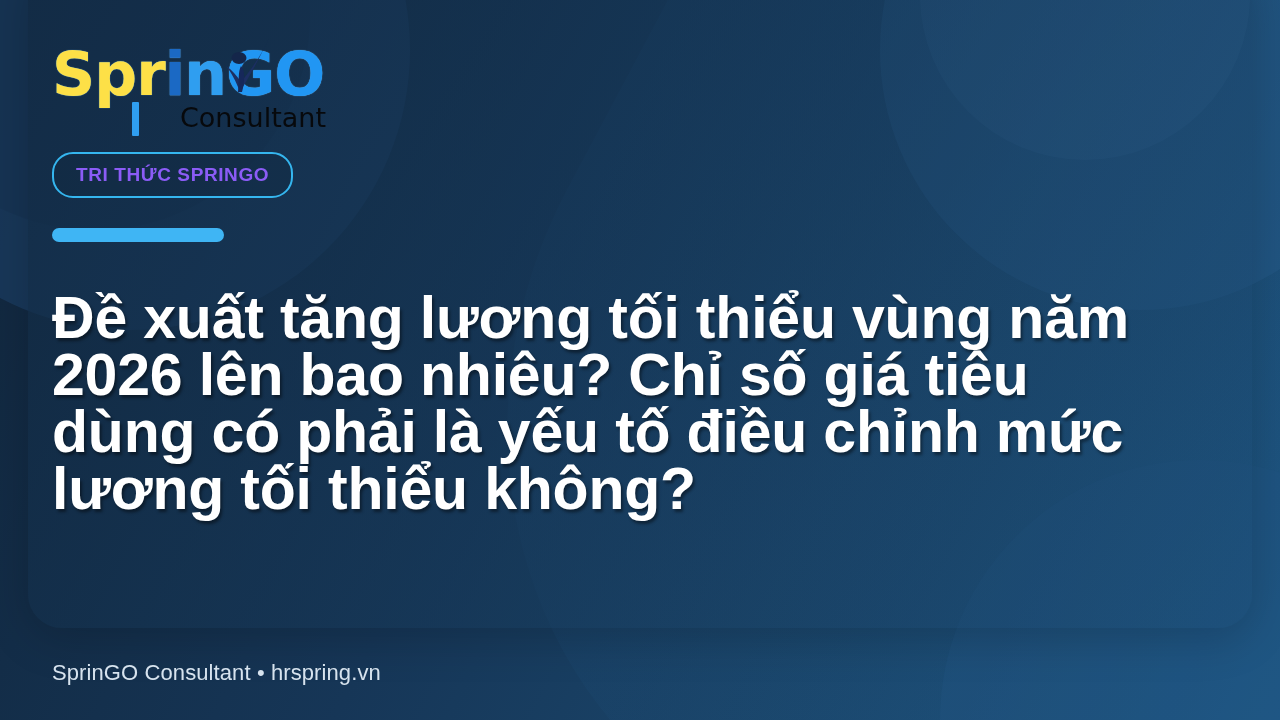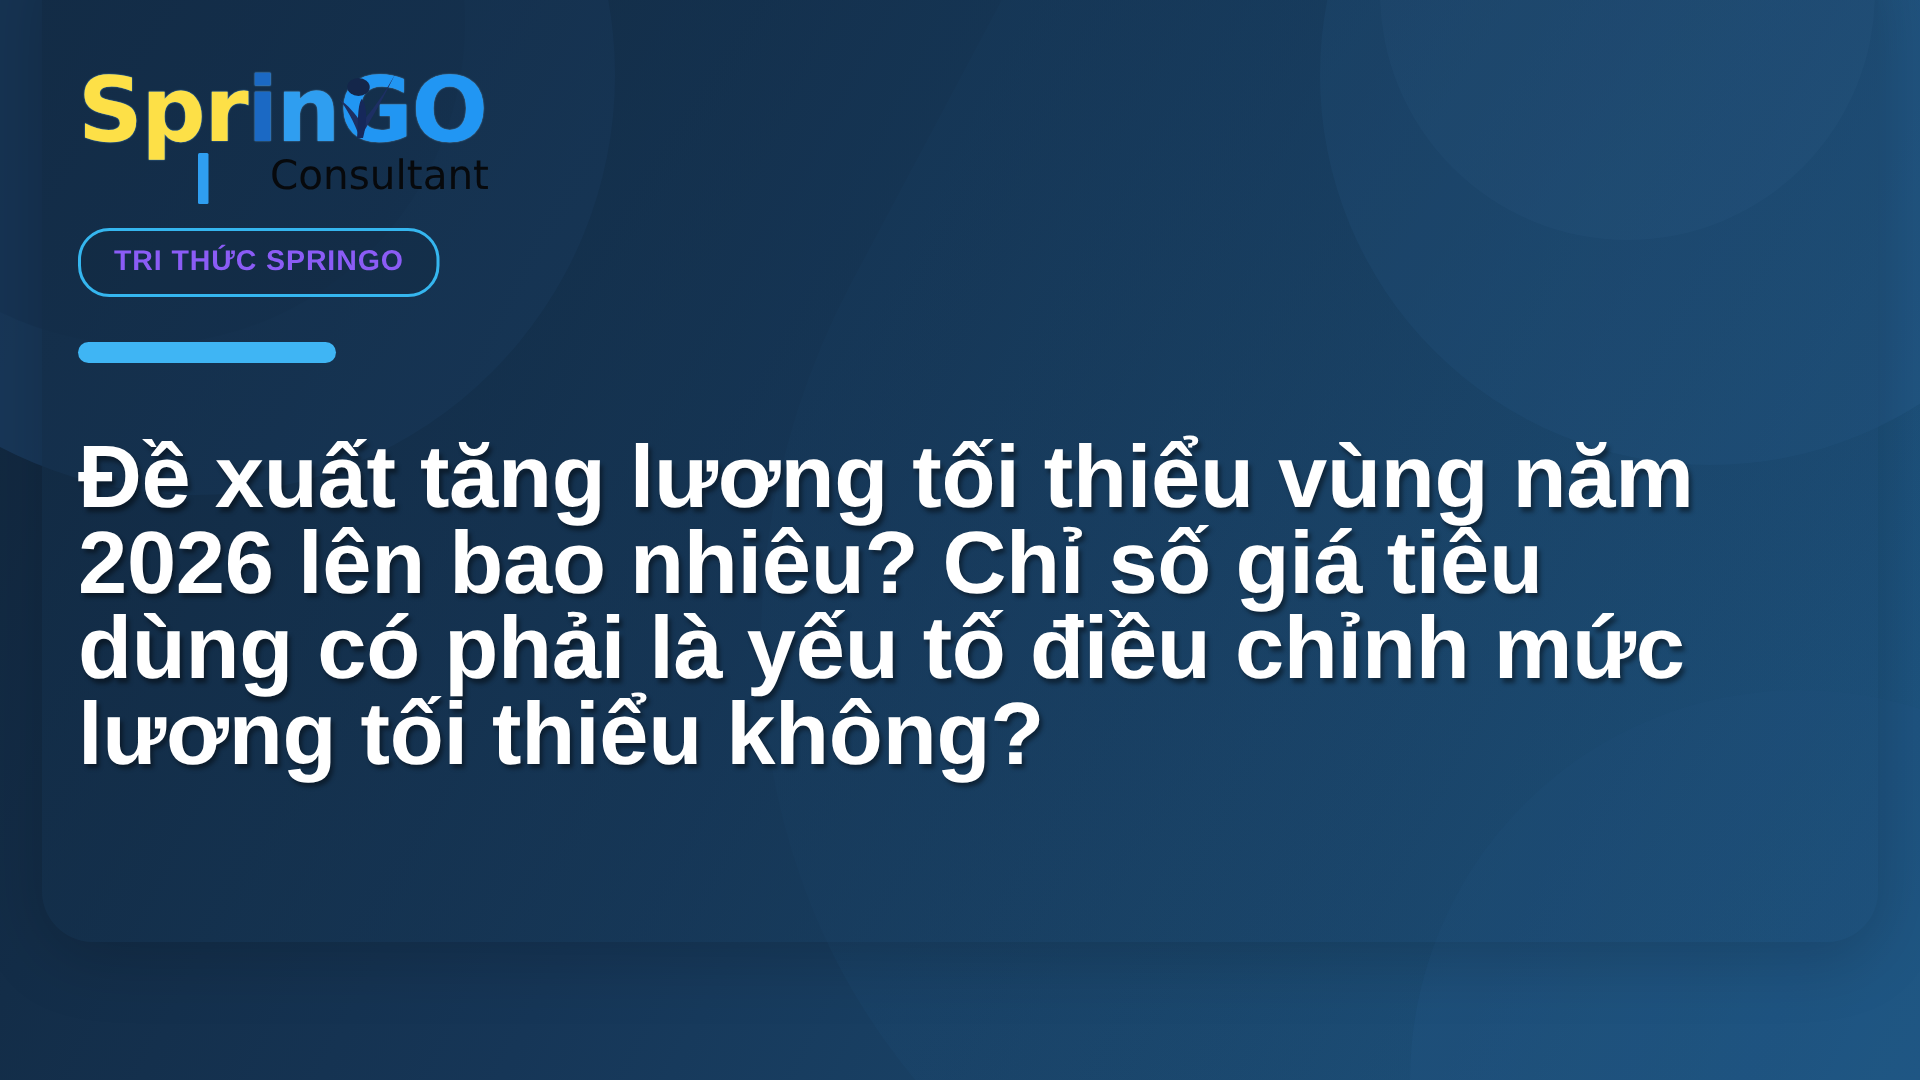--- a/index.html
+++ b/index.html
@@ -261,15 +261,16 @@
       <div id="logo-bar"></div>
       <div id="logo-sub">Consultant</div>
     </div>
 
     <div id="badge">TRI THỨC SPRINGO</div>
 
     <div id="accent-bar"></div>
 
     <div id="headline">Đề xuất tăng lương tối thiểu vùng năm 2026 lên bao nhiêu? Chỉ số giá tiêu dùng có phải là yếu tố điều chỉnh mức lương tối thiểu không?</div>
 
+    <div id="footer">SprinGO Consultant • hrspring.vn</div>
 
   </div>
 </div>
 
 </body></html>

